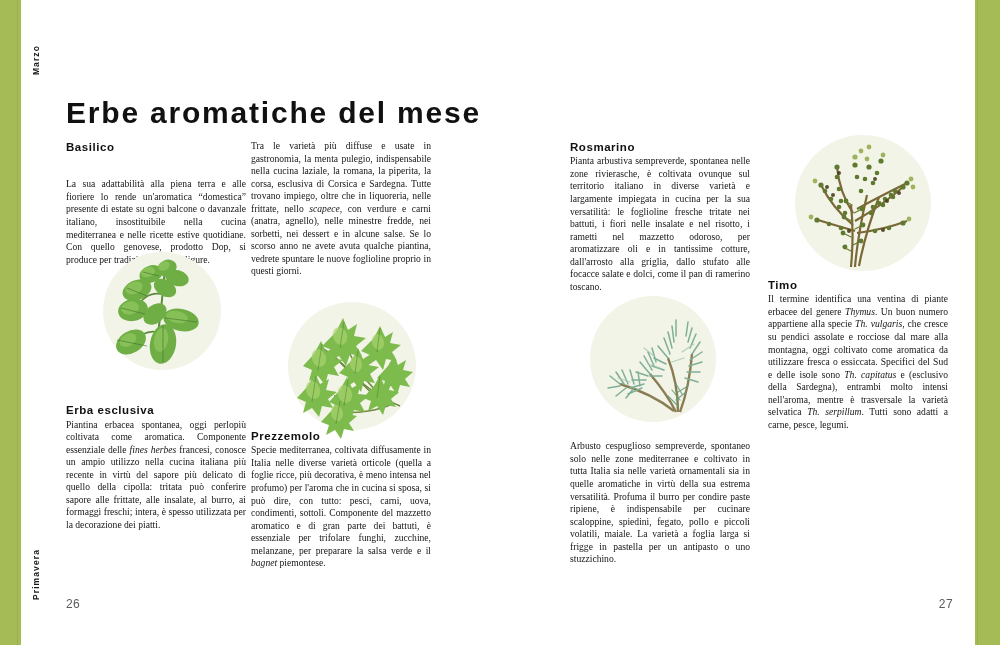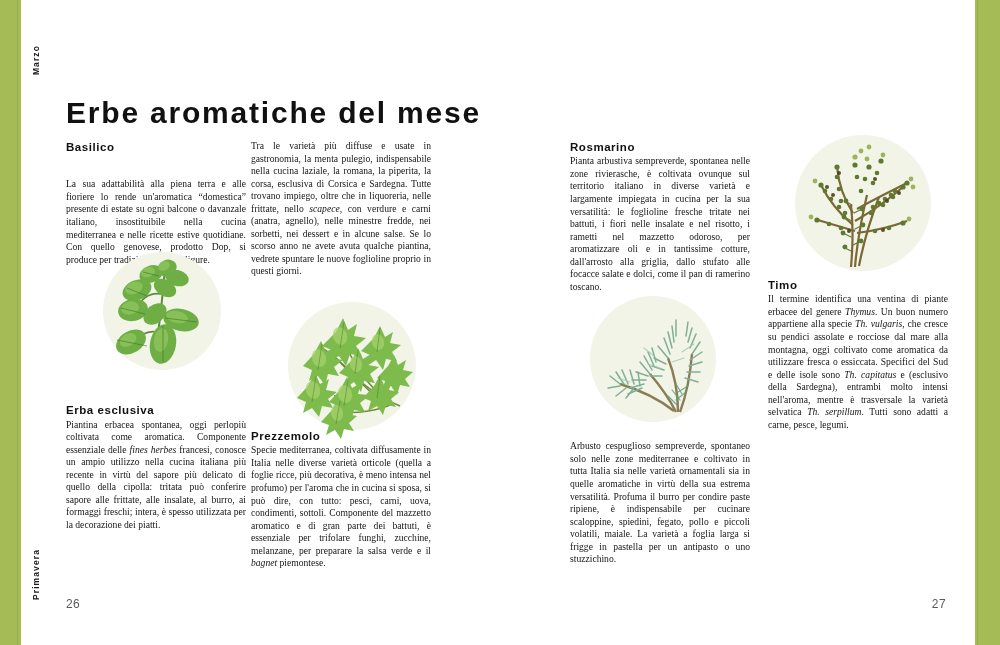--- a/index.html
+++ b/index.html
@@ -133,21 +133,21 @@
   
   .folio {
     position: absolute;
     bottom: 34px;
     font-family: "Liberation Sans", sans-serif;
     font-size: 12px;
     color: #5b5b5b;
     letter-spacing: 0.4px;
   }
   .folio.left  { left: 66px; }
-  .folio.right { right: 54px; }
+  .folio.right { right: 47px; }
 </style>
 </head>
 <body>
 
 <div class="spread">
 
   <div class="edge-band left" style="background: rgb(165, 188, 86);">
     <div class="seam"></div>
   </div>
 

